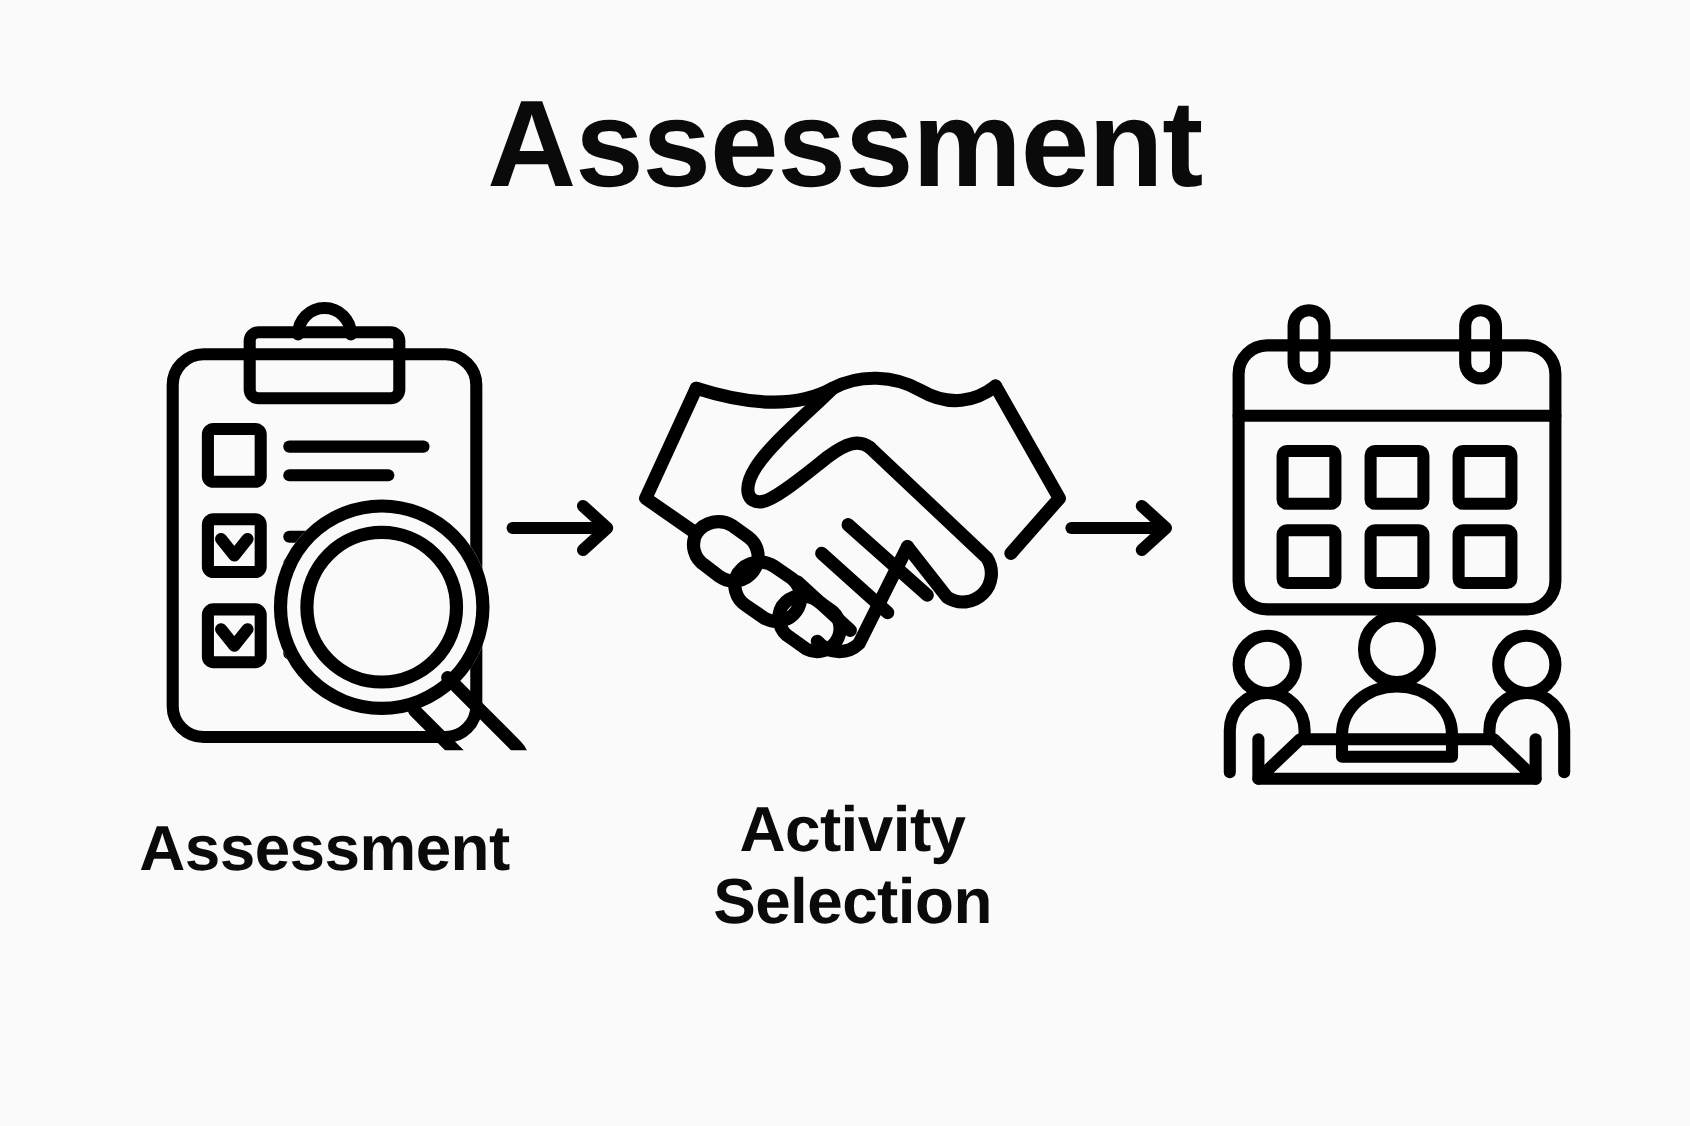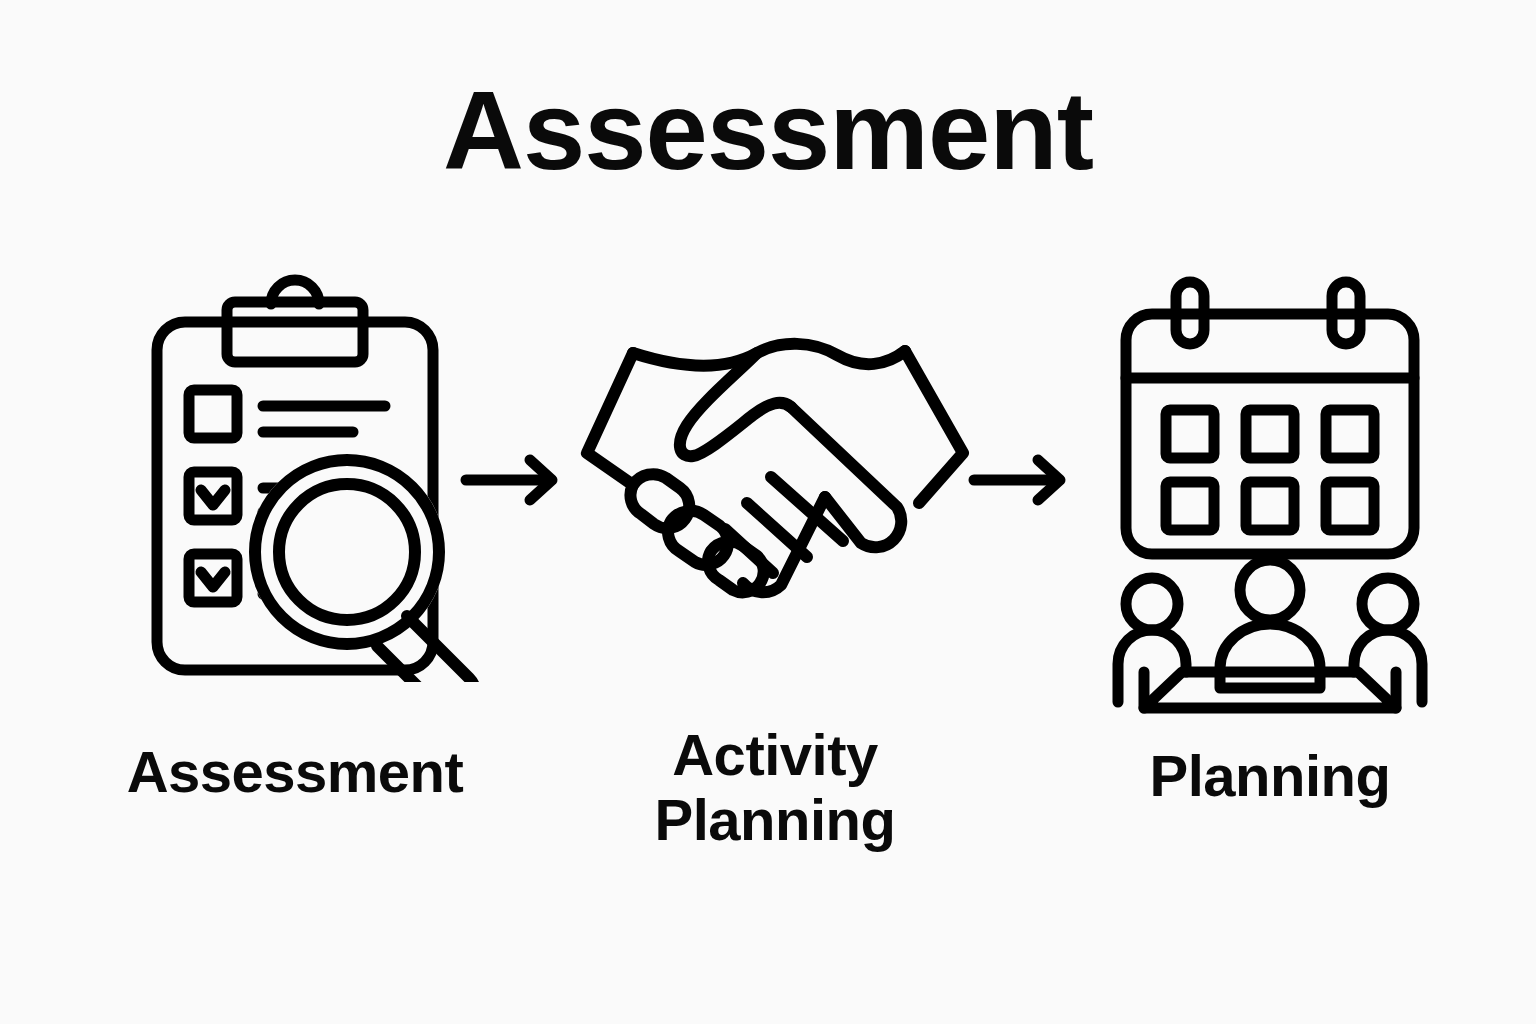--- a/index.html
+++ b/index.html
@@ -133,21 +133,21 @@
       <path class="ln" stroke-width="12" d="M136 226 a23 23 0 0 1 32 -5 l14 10 a21 21 0 0 1 -24 34 l-14 -10 a21 21 0 0 1 -8 -29 Z"></path>
 
       <path class="ln" stroke-width="12" d="M196 152 L268 216"></path>
       <path class="ln" stroke-width="12" d="M172 178 L232 232"></path>
       <path class="ln" stroke-width="12" d="M150 204 L198 248"></path>
 
       <path class="ln" stroke-width="12" d="M168 258 a26 26 0 0 0 38 2 L250 172"></path>
     </svg>
 
     <div class="step-label">Activity
-Planning</div>
+Selection</div>
   </div>
 
   <svg class="arrow" id="arrow-2" width="104" height="64" viewBox="0 0 104 64" aria-hidden="true">
     <line class="ln" stroke-width="11" x1="6" y1="32" x2="86" y2="32"></line>
     <polyline class="ln" stroke-width="11" points="70,12 92,32 70,52"></polyline>
   </svg>
 
   <div class="step" id="step-3">
 
     <svg class="step-icon" width="340" height="450" viewBox="0 0 340 450" aria-hidden="true">
@@ -174,16 +174,15 @@
 
       <circle class="ln" stroke-width="11" cx="170" cy="318" r="30"></circle>
       <path class="ln" stroke-width="11" d="M120 396 a50 44 0 0 1 100 0 v20 H120 Z"></path>
 
       <path class="ln" stroke-width="11" d="M44 436 L82 400 H258 L296 436 Z"></path>
 
       <line class="ln" stroke-width="11" x1="44" y1="400" x2="44" y2="436"></line>
       <line class="ln" stroke-width="11" x1="296" y1="400" x2="296" y2="436"></line>
     </svg>
 
-    <div class="step-label">Planning</div>
   </div>
 
 </div>
 
 </body></html>

